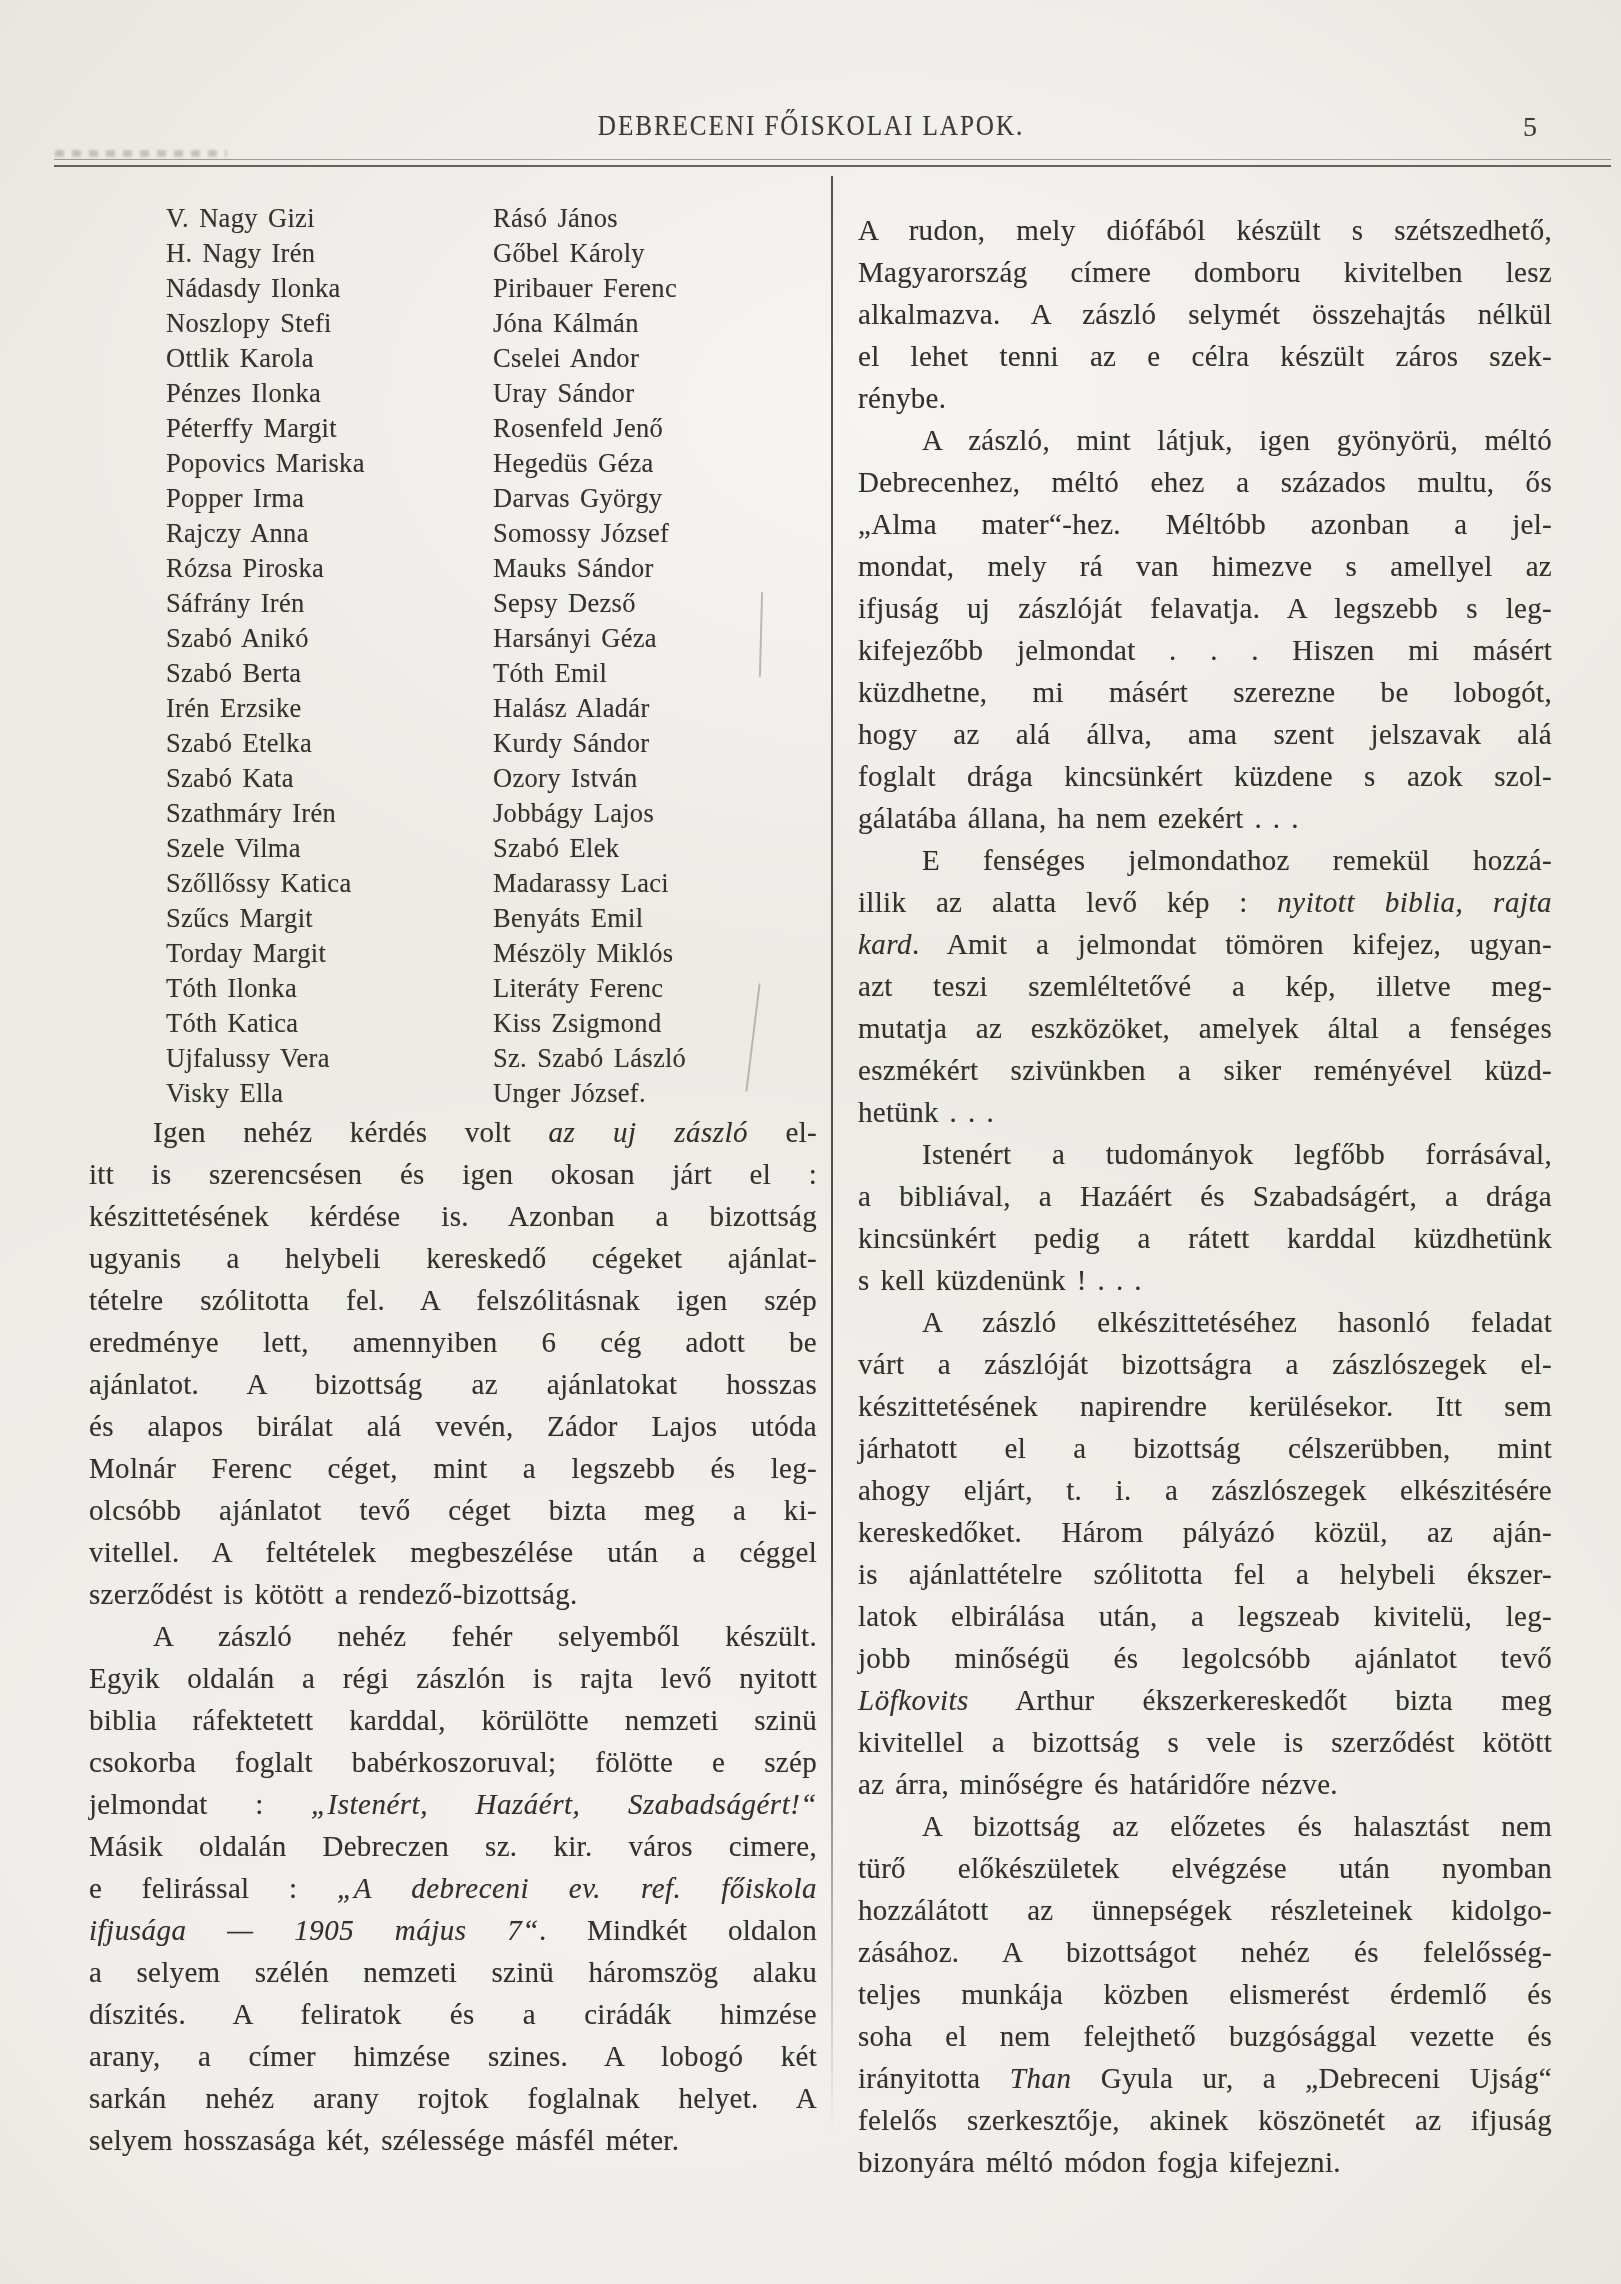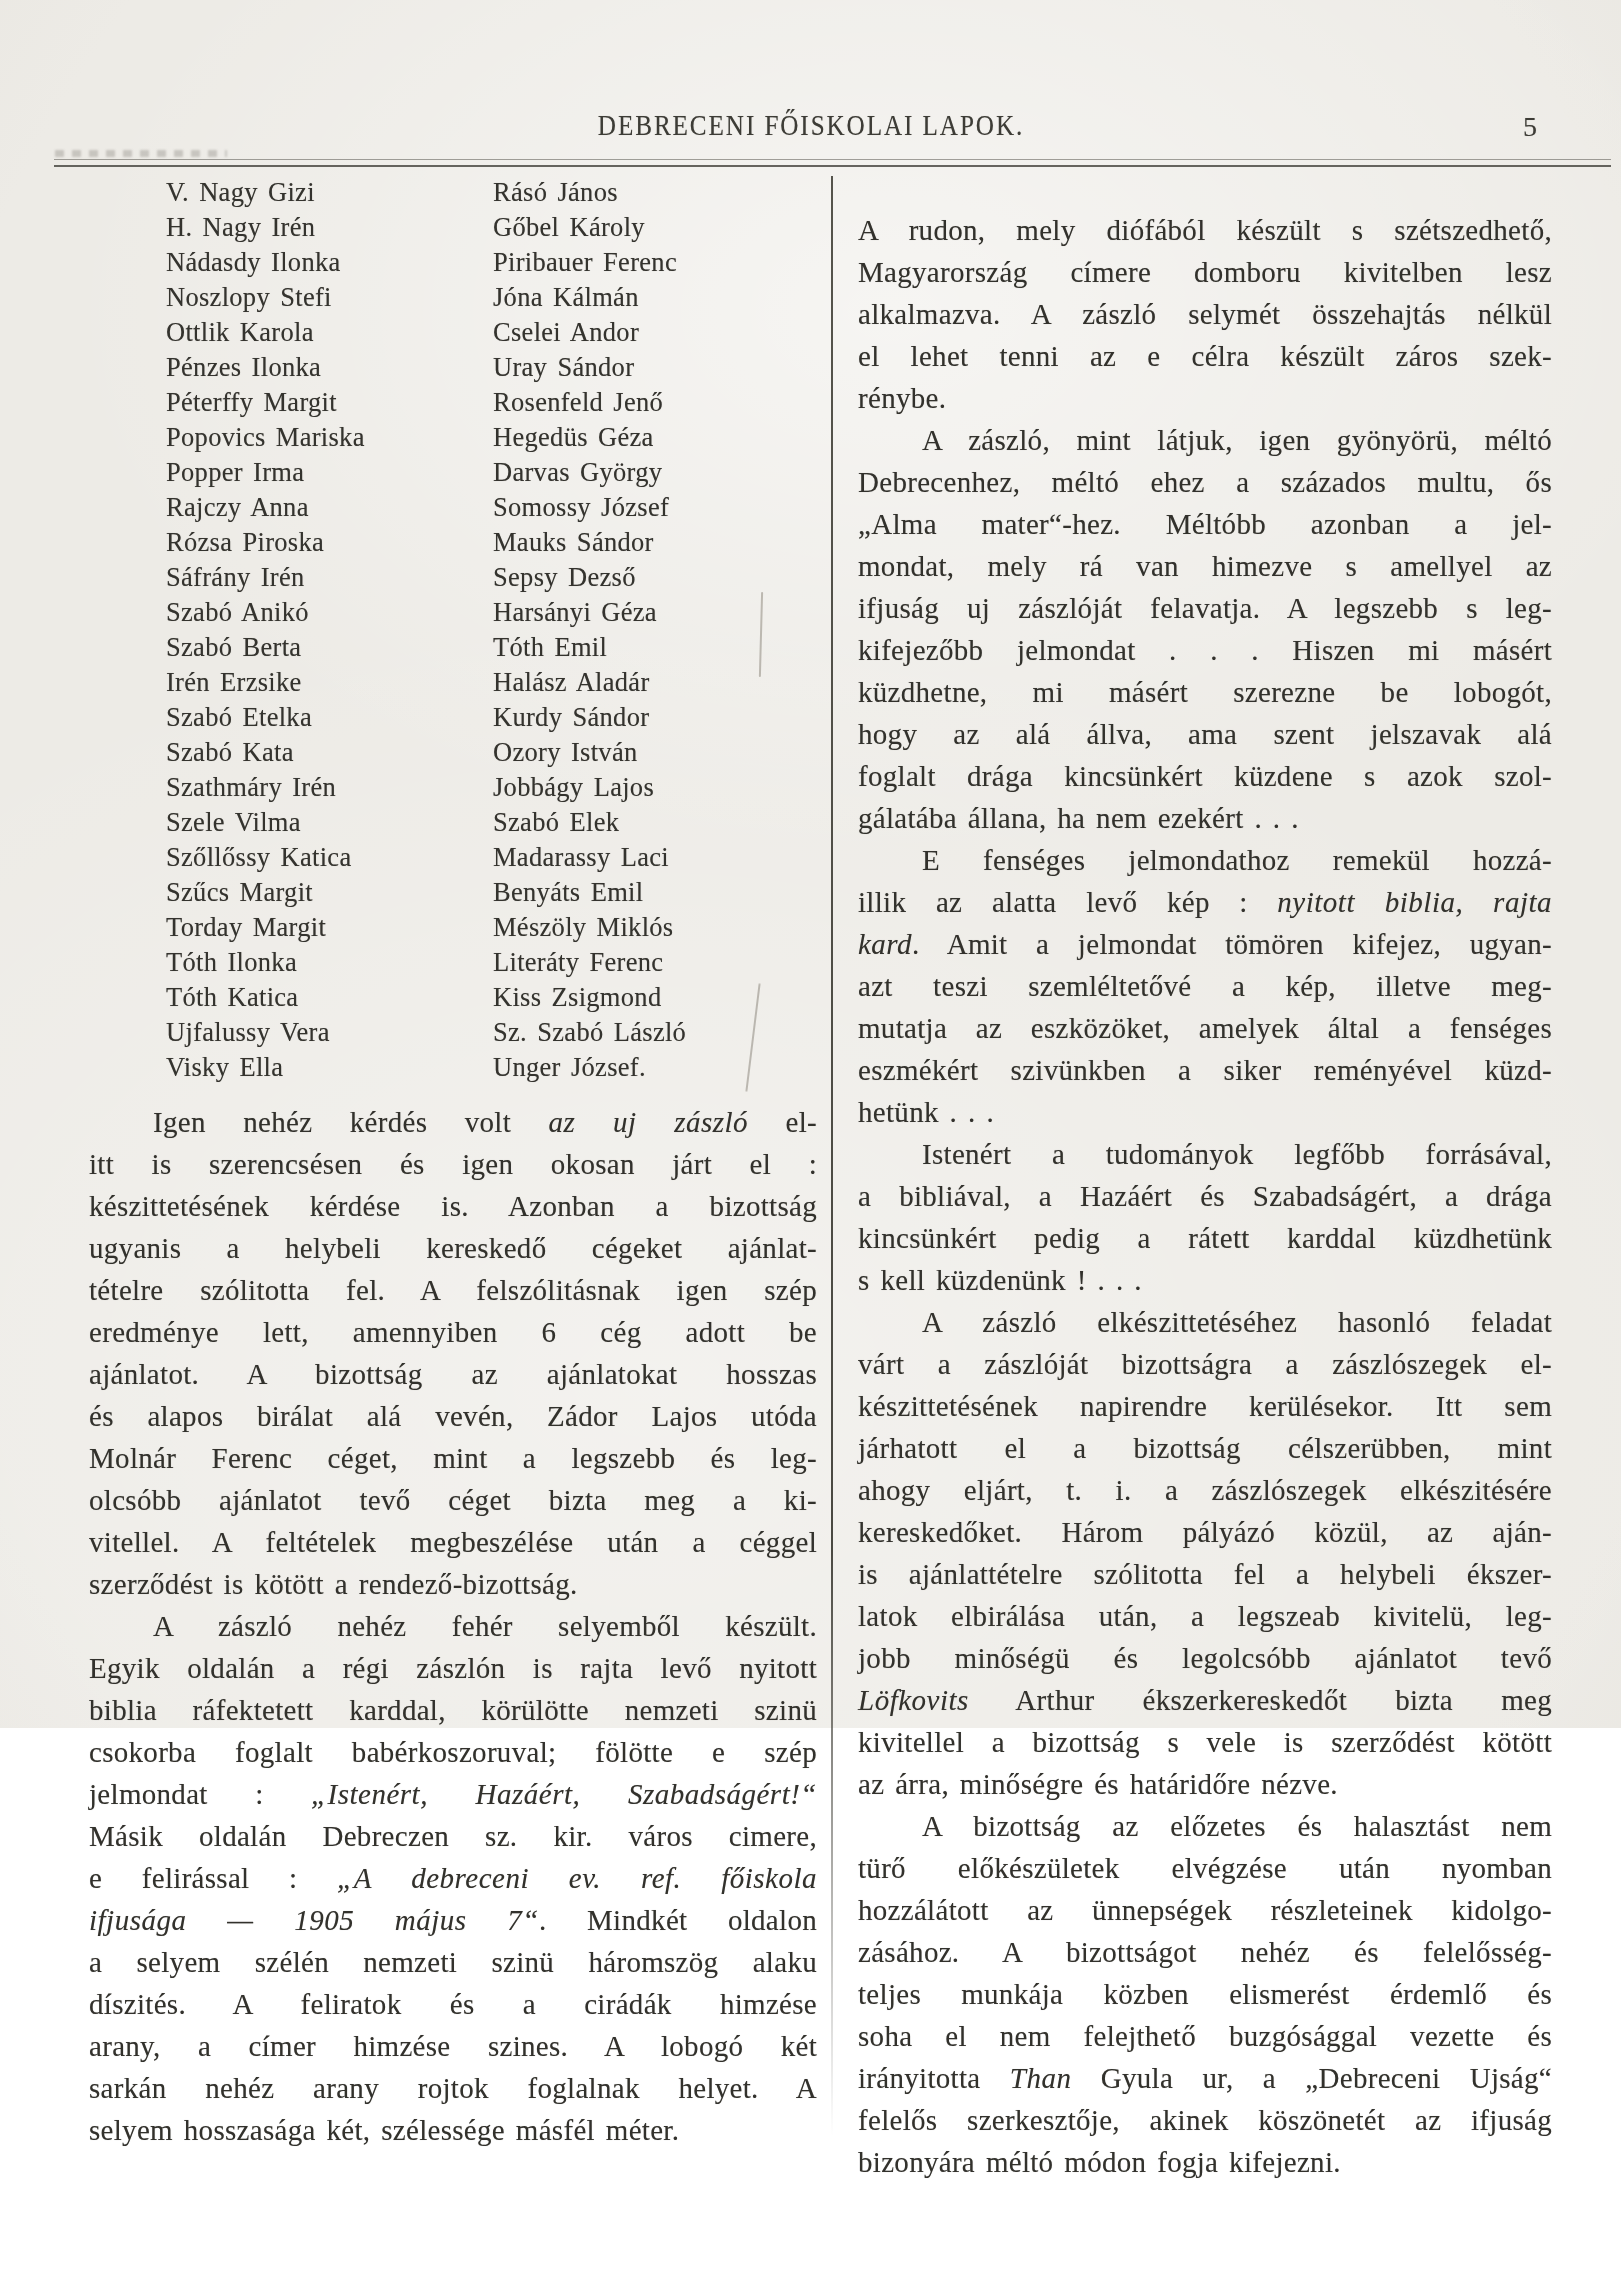--- a/index.html
+++ b/index.html
@@ -3,21 +3,21 @@
 <meta charset="utf-8">
 <style>
   html, body {
     margin: 0; padding: 0;
     width: 1622px; height: 2284px;
     overflow: hidden;
     font-family: "Liberation Serif", "DejaVu Serif", serif;
   }
   .page {
     position: relative;
-    width: 1622px; height: 1728px;
+    width: 1622px; height: 2284px;
     background:
       radial-gradient(ellipse 1192px 794px at 55% 18%, rgba(255,255,255,0.50), rgba(255,255,255,0) 70%),
       radial-gradient(ellipse 1456px 1059px at 40% 80%, rgba(255,255,255,0.35), rgba(255,255,255,0) 75%),
       radial-gradient(ellipse 1721px 2251px at 50% 50%, #edebe6 55%, #e2dfd8 88%, #d8d5cd 100%),
       #e8e6e0;
     color: #33322d;
   }
   
   .header { position: relative; height: 167px; }
   .masthead {
@@ -44,21 +44,21 @@
   
   .columns { position: relative; display: flex; padding-left: 89px; }
   .col-left  { width: 728px; }
   .divider {
     width: 2px; height: 1960px;
     margin-left: 14px; margin-top: 9.3px;
     background: linear-gradient(#55544c, #4a4942 70%, rgba(74,73,66,0));
   }
   .col-right { width: 694px; margin-left: 25px; padding-top: 42px; }
   
-  .names { display: flex; padding-top: 8px; padding-left: 77px; margin-bottom: 16px; }
+  .names { display: flex; padding-top: 34px; padding-left: 77px; margin-bottom: 0; }
   .names-col-1 { width: 327px; }
   .names-col-2 { flex: 1; }
   .name-line {
     font-size: 26.5px; line-height: 35px;
     letter-spacing: 0.3px; word-spacing: 3.3px;
     white-space: nowrap;
     color: #34332e;
     text-shadow: 0 0 0.7px rgba(45,43,38,.35);
   }
   

